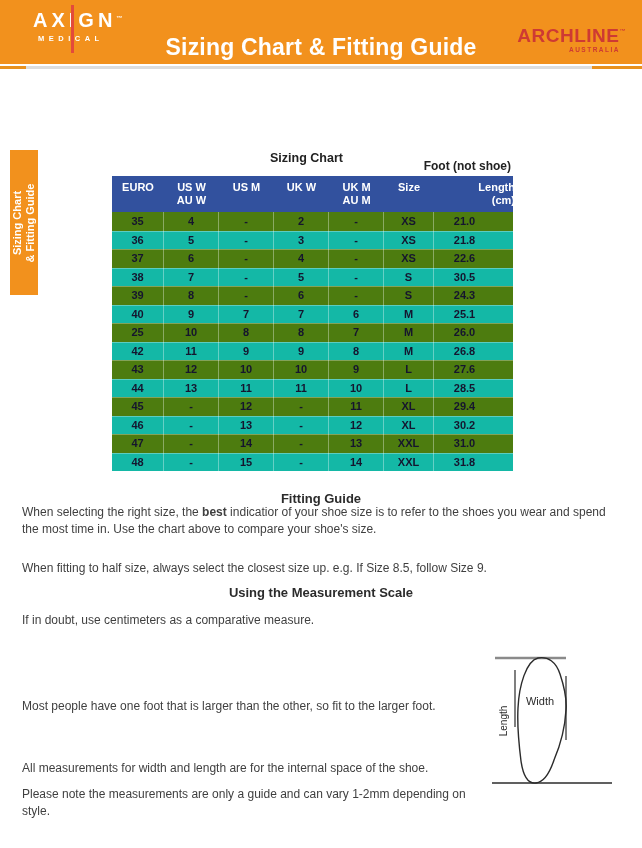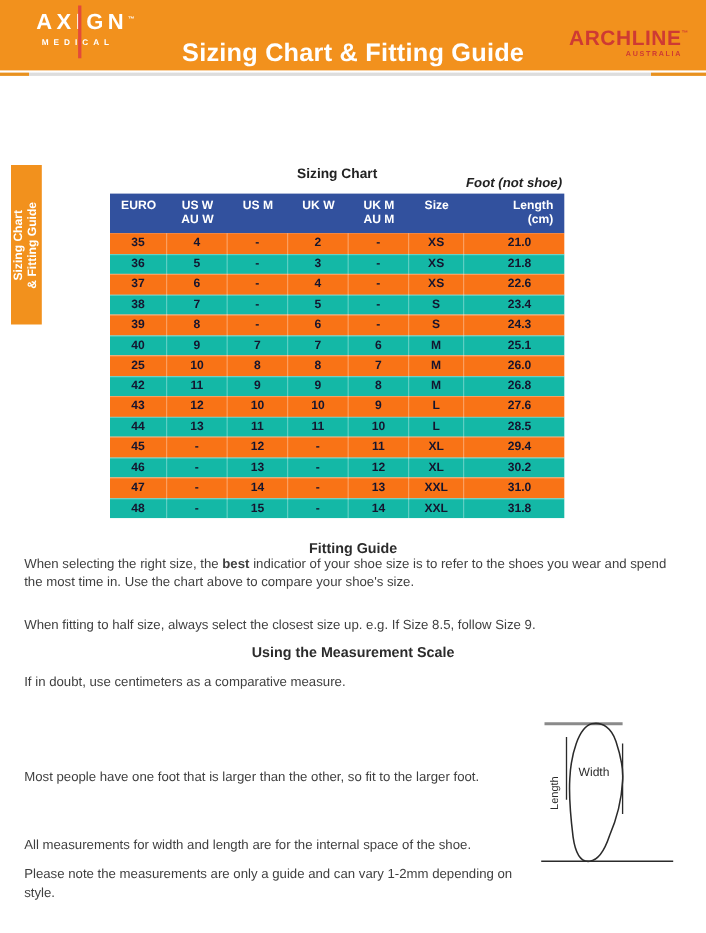--- a/index.html
+++ b/index.html
@@ -29,33 +29,33 @@
   
   .side-tab { position:absolute; left:10px; top:150px; width:28px; height:145px; background:#F2911D; }
   .side-tab-text { position:absolute; left:50%; top:50%; width:145px;
     transform:translate(-50%,-50%) rotate(-90deg);
     color:#fff; font-size:11px; font-weight:700; text-align:center; line-height:13px; white-space:nowrap; }
 
   
   .chart-title { position:absolute; left:100px; top:151px; width:413px; text-align:center;
     font-size:12.5px; font-weight:700; color:#222; }
   .foot-note { position:absolute; left:100px; top:159px; width:411px; text-align:right;
-    font-size:12px; font-weight:700; color:#222;font-style:italic; }
+    font-size:12px; font-weight:700; color:#222; }
 
   .sizing-table { position:absolute; left:100px; top:176px; width:413px; font-weight:700; }
-  .thead, .trow { display:grid; grid-template-columns:52px 55px 55px 55px 55px 50px 91px; }
+  .thead, .trow { display:grid; grid-template-columns:52px 55px 55px 55px 55px 50px 91px;margin-left:12px; }
   .thead { background:#32519E; color:#fff; height:36px; }
   .hcell { font-size:11px; text-align:center; padding-top:5px; line-height:13px; }
   .hcell.c6 { text-align:right; padding-right:10px; }
   .trow { height:18.5px; color:#15152E; }
-  .trow.blu { background:#f97316; }
+  .trow.blu { background:#4d7c0f; }
   .trow.lav { background:#14b8a6; }
   .tcell { font-size:11px; line-height:18.5px; text-align:center;
     border-right:1px solid rgba(255,255,255,0.35); border-bottom:1px solid rgba(255,255,255,0.30); }
-  .tcell.c6 { text-align:right; padding-right:30px; border-right:none; }
+  .tcell.c6 { text-align:center; padding-right:30px; border-right:none; }
 
   
   .section-heading { position:absolute; left:0; width:642px; text-align:center;
     font-size:13px; font-weight:700; color:#2b2b2b; }
   .h-fitting { top:491px; }
   .h-measure { top:585px; }
 
   .para { position:absolute; left:22px; font-size:12px; line-height:16.5px; color:#3f3f3f; }
   .p1 { top:504px; width:600px; }
   .p2 { top:560px; width:600px; }
@@ -152,21 +152,21 @@
           <div class="tcell c5">XS</div>
           <div class="tcell c6">22.6</div>
         </div>
         <div class="trow lav">
           <div class="tcell c0">38</div>
           <div class="tcell c1">7</div>
           <div class="tcell c2">-</div>
           <div class="tcell c3">5</div>
           <div class="tcell c4">-</div>
           <div class="tcell c5">S</div>
-          <div class="tcell c6">23.4</div>
+          <div class="tcell c6">30.5</div>
         </div>
         <div class="trow blu">
           <div class="tcell c0">39</div>
           <div class="tcell c1">8</div>
           <div class="tcell c2">-</div>
           <div class="tcell c3">6</div>
           <div class="tcell c4">-</div>
           <div class="tcell c5">S</div>
           <div class="tcell c6">24.3</div>
         </div>

